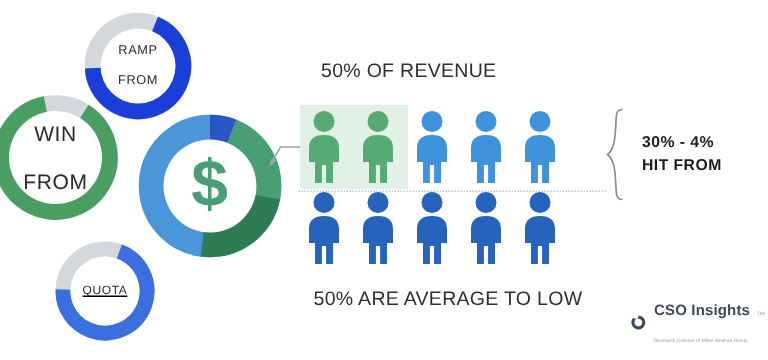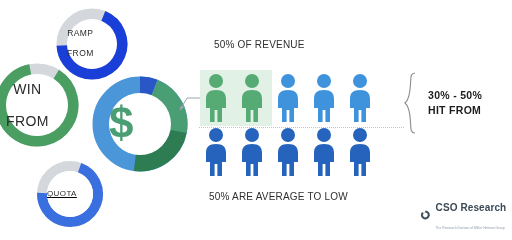--- a/index.html
+++ b/index.html
@@ -22,20 +22,21 @@
   .donut {
     position: absolute;
     border-radius: 50%;
   }
   .donut .hole {
     position: absolute;
     border-radius: 50%;
     background: #ffffff;
     display: flex;
     align-items: center;
+    justify-content: center;
     text-align: center;
   }
   .donut .hole span {
     display: block;
     color: #2b2b2b;
     letter-spacing: 0.4px;
     line-height: 1.15;
   }
 
   
@@ -93,21 +94,21 @@
     position: absolute;
     left: 199px;
     top: 127px;
     width: 205px;
     border-top: 1px dotted #b9c6d6;
   }
 
   
   .caption {
     position: absolute;
-    font-size: 10px;
+    font-size: 13px;
     color: #2f2f2f;
     line-height: 1.45;
     letter-spacing: 0.2px;
   }
   #caption-top { left: 214px; top: 38px; }
   #caption-bottom { left: 209px; top: 190px; text-align: right; }
 
   #bracket { position: absolute; left: 404px; top: 72px; }
 
   #hit-quota {
@@ -262,28 +263,28 @@
 
   <div class="caption" id="caption-bottom">
     <span>50% ARE AVERAGE TO LOW</span><br>
   </div>
 
   <svg id="bracket" width="16" height="62" viewBox="0 0 16 62">
     <path d="M11 1 C6 1 7 6 6.5 12 C6 22 5 28 1 31 C5 34 6 40 6.5 50 C7 56 6 61 11 61" fill="none" stroke="#8b8b8b" stroke-width="1.1"></path>
   </svg>
 
   <div id="hit-quota">
-    <span>30% - 50%</span><br>
+    <span>30% - 4%</span><br>
     <span>HIT FROM</span>
   </div>
 
   <div id="logo">
     <svg width="20" height="20" viewBox="0 0 20 20">
       <path d="M10 1.6 A8.4 8.4 0 1 1 4.1 4.1 L6.6 6.6 A4.9 4.9 0 1 0 10 5.1 Z" fill="#3b4a57"></path>
       <circle cx="10" cy="10" r="4.9" fill="none" stroke="#3b4a57" stroke-width="0.6"></circle>
     </svg>
     <span id="logo-text">
-      <span id="logo-name">CSO Research</span>
+      <span id="logo-name">CSO Insights</span>
       <span id="logo-tagline">The Research Division of Miller Heiman Group</span>
     </span>
   </div>
 
 </div>
 
 </body></html>

